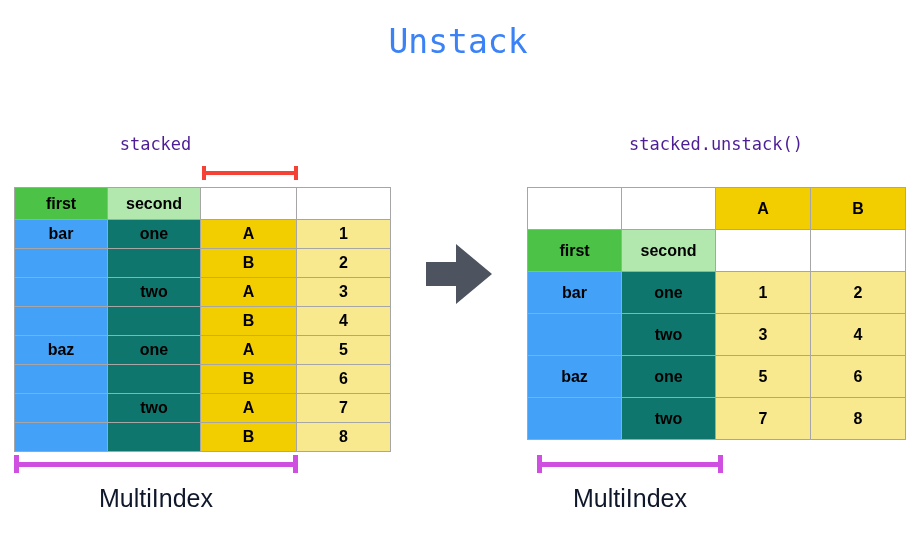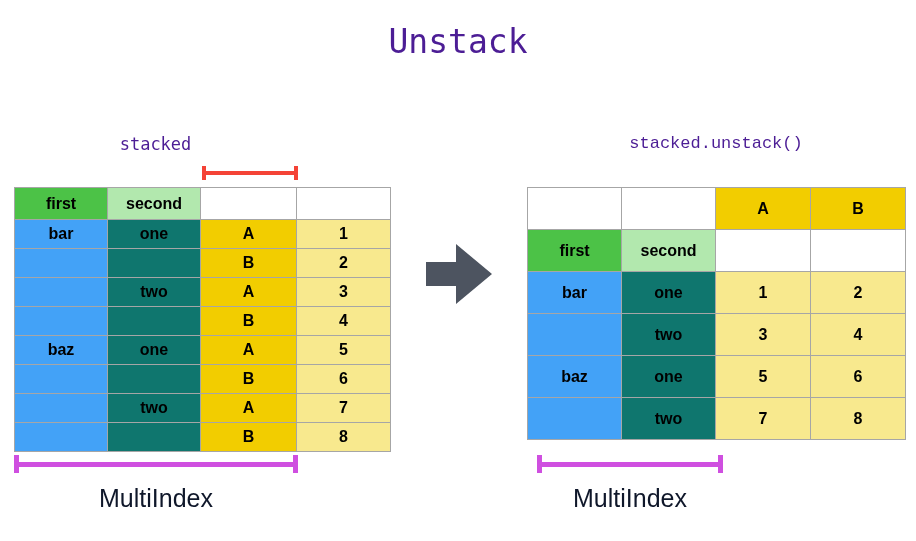--- a/index.html
+++ b/index.html
@@ -18,34 +18,34 @@
   
   #page-title {
     position: absolute;
     left: 0;
     top: 22px;
     width: 916px;
     text-align: center;
     font-family: "DejaVu Sans Mono", "Liberation Mono", monospace;
     font-size: 33px;
     font-weight: 400;
-    color: #4c1d95;
+    color: #3b82f6;
     letter-spacing: 0px;
   }
 
   
   .panel-caption {
     position: absolute;
     font-family: "DejaVu Sans Mono", "Liberation Mono", monospace;
     font-size: 17px;
     color: #4c1d95;
     white-space: nowrap;
   }
   #caption-left  { left: 14px;  top: 134px; width: 283px; text-align: center; }
-  #caption-right { left: 527px; top: 134px; width: 378px; text-align: center; font-family: Liberation Mono, monospace; }
+  #caption-right { left: 527px; top: 134px; width: 378px; text-align: center; }
 
   
   .grid {
     position: absolute;
     border-collapse: collapse;
     table-layout: fixed;
     padding-left: 48px;
   }
   .grid td {
     border: 1px solid #a6a6a6;

